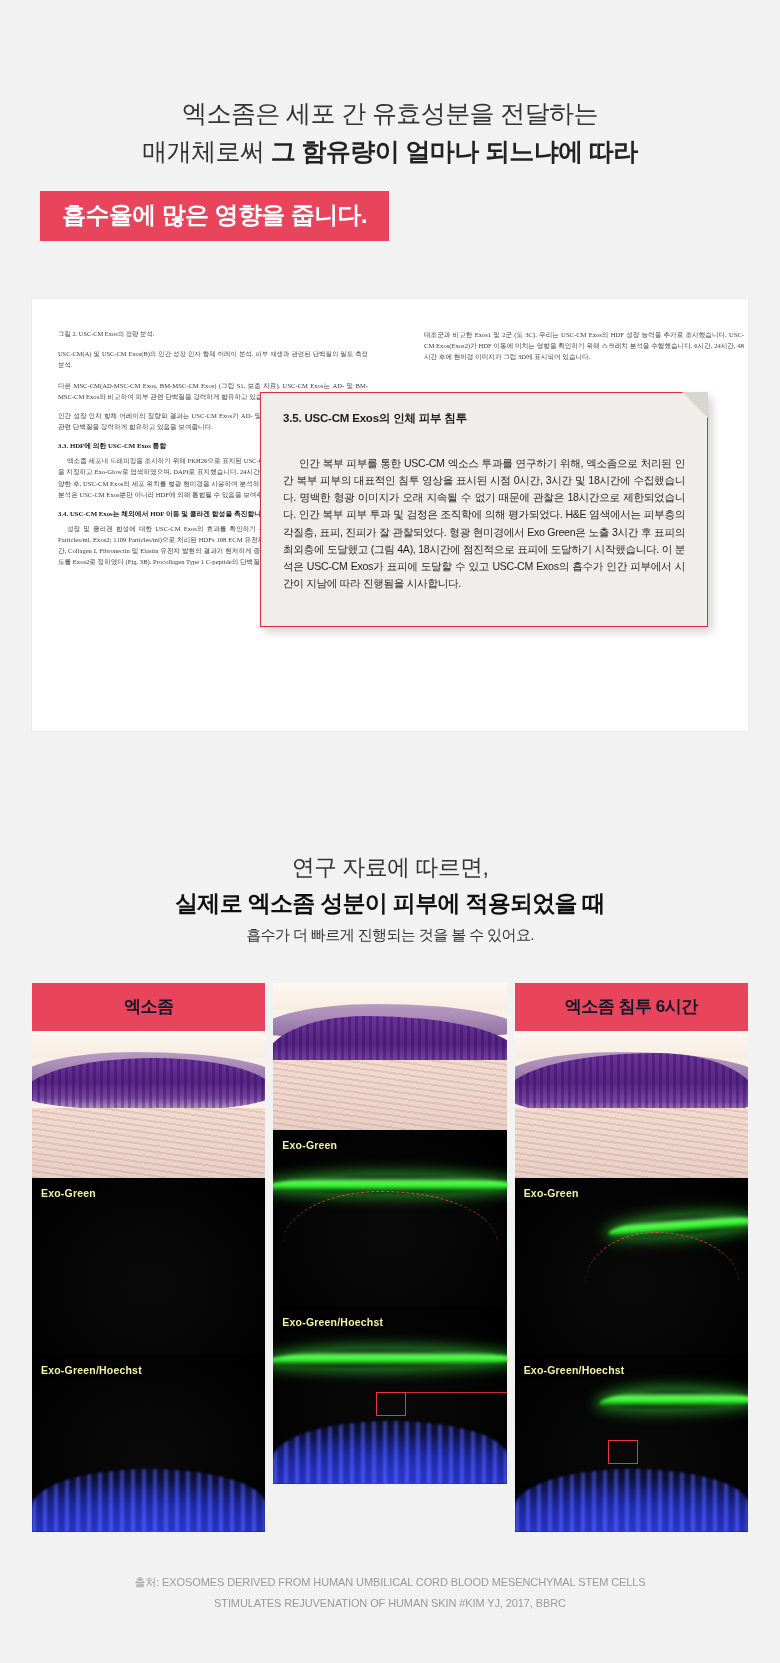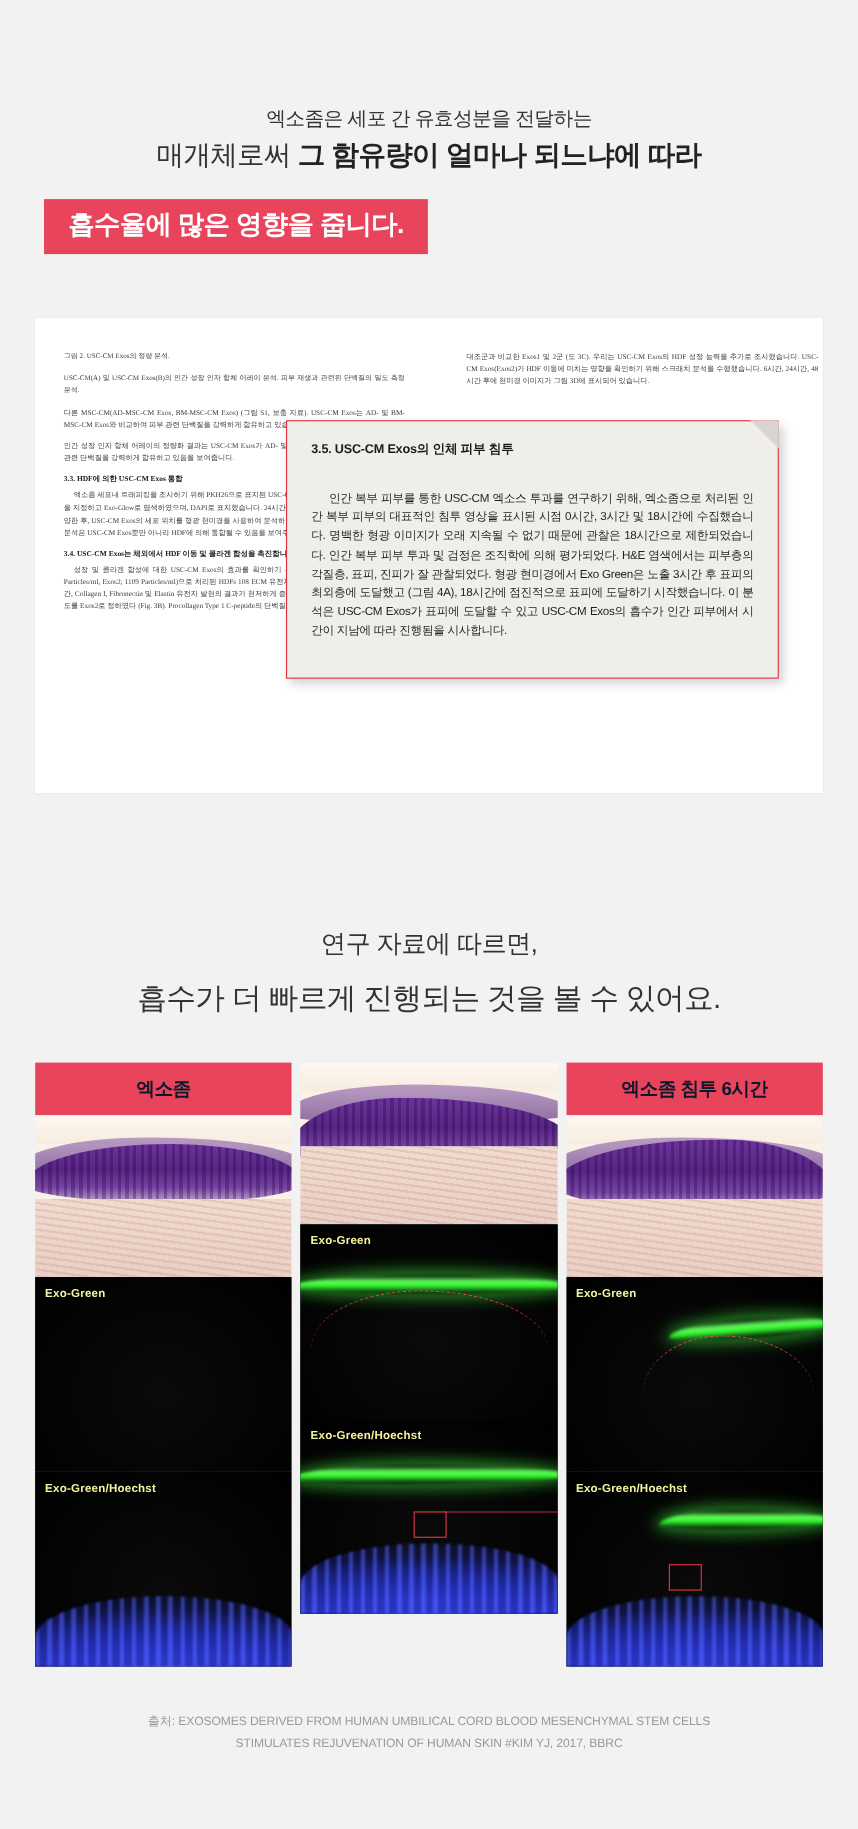--- a/index.html
+++ b/index.html
@@ -8,21 +8,21 @@
     background: #f2f2f2;
     font-family: "Liberation Sans", sans-serif;
     color: #222;
     -webkit-font-smoothing: antialiased;
   }
   .page { width: 780px; position: relative; padding-top: 96px; }
 
   
   .headline { text-align: center; padding: 0 40px; }
   .headline .l1 {
-    font-size: 18px;
+    font-size: 25px;
     line-height: 1.42;
     color: #333;
     letter-spacing: -0.6px;
     font-weight: 400;
   }
   .headline .l2 {
     font-size: 25px;
     line-height: 1.42;
     color: #333;
     letter-spacing: -0.6px;
@@ -121,25 +121,25 @@
   }
   .headline2 .h2 {
     font-size: 23px;
     color: #111;
     font-weight: 700;
     letter-spacing: -0.7px;
     line-height: 1.45;
     margin-top: 3px;
   }
   .headline2 .h3 {
-    font-size: 27px;
+    font-size: 15px;
     color: #333;
     letter-spacing: -0.6px;
     line-height: 1.45;
-    margin-top: 14px;
+    margin-top: 3px;
   }
 
   
   .grid {
     margin: 38px 32px 0;
     display: flex;
     gap: 8px;
   }
   .gcol { flex: 1; display: flex; flex-direction: column; }
   .gtitle {
@@ -287,20 +287,21 @@
       <div class="callout">
         <div class="fold"></div>
         <div class="c-title">3.5. USC-CM Exos의 인체 피부 침투</div>
         <div class="c-body">인간 복부 피부를 통한 USC-CM 엑소스 투과를 연구하기 위해, 엑소좀으로 처리된 인간 복부 피부의 대표적인 침투 영상을 표시된 시점 0시간, 3시간 및 18시간에 수집했습니다. 명백한 형광 이미지가 오래 지속될 수 없기 때문에 관찰은 18시간으로 제한되었습니다. 인간 복부 피부 투과 및 검정은 조직학에 의해 평가되었다. H&amp;E 염색에서는 피부층의 각질층, 표피, 진피가 잘 관찰되었다. 형광 현미경에서 Exo Green은 노출 3시간 후 표피의 최외층에 도달했고 (그림 4A), 18시간에 점진적으로 표피에 도달하기 시작했습니다. 이 분석은 USC-CM Exos가 표피에 도달할 수 있고 USC-CM Exos의 흡수가 인간 피부에서 시간이 지남에 따라 진행됨을 시사합니다.</div>
       </div>
     </div>
   </div>
 
   <div class="headline2">
     <div class="h1">연구 자료에 따르면,</div>
+    <div class="h2">실제로 엑소좀 성분이 피부에 적용되었을 때</div>
     <div class="h3">흡수가 더 빠르게 진행되는 것을 볼 수 있어요.</div>
   </div>
 
   <div class="grid">
 
     <div class="gcol">
       <div class="gtitle">엑소좀</div>
       <div class="panel panel-he he-wave1">
         <div class="he-bg"></div>
         <div class="he-top"></div>

